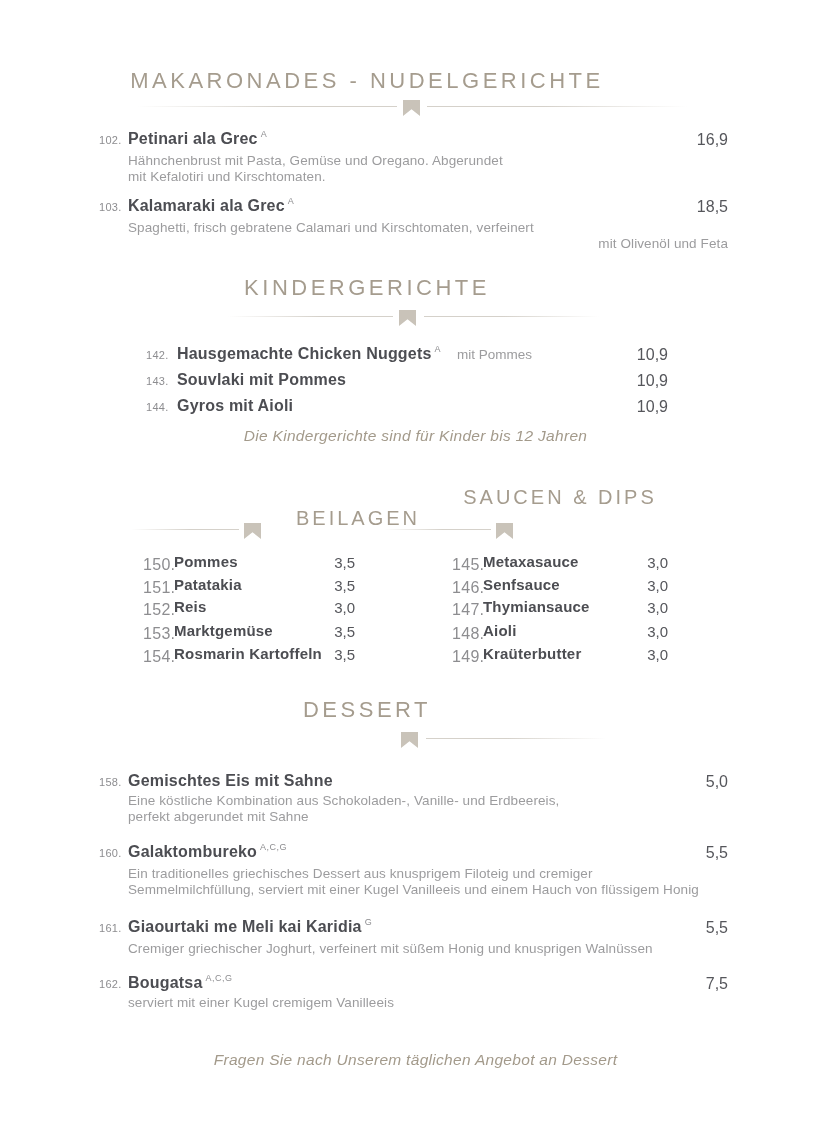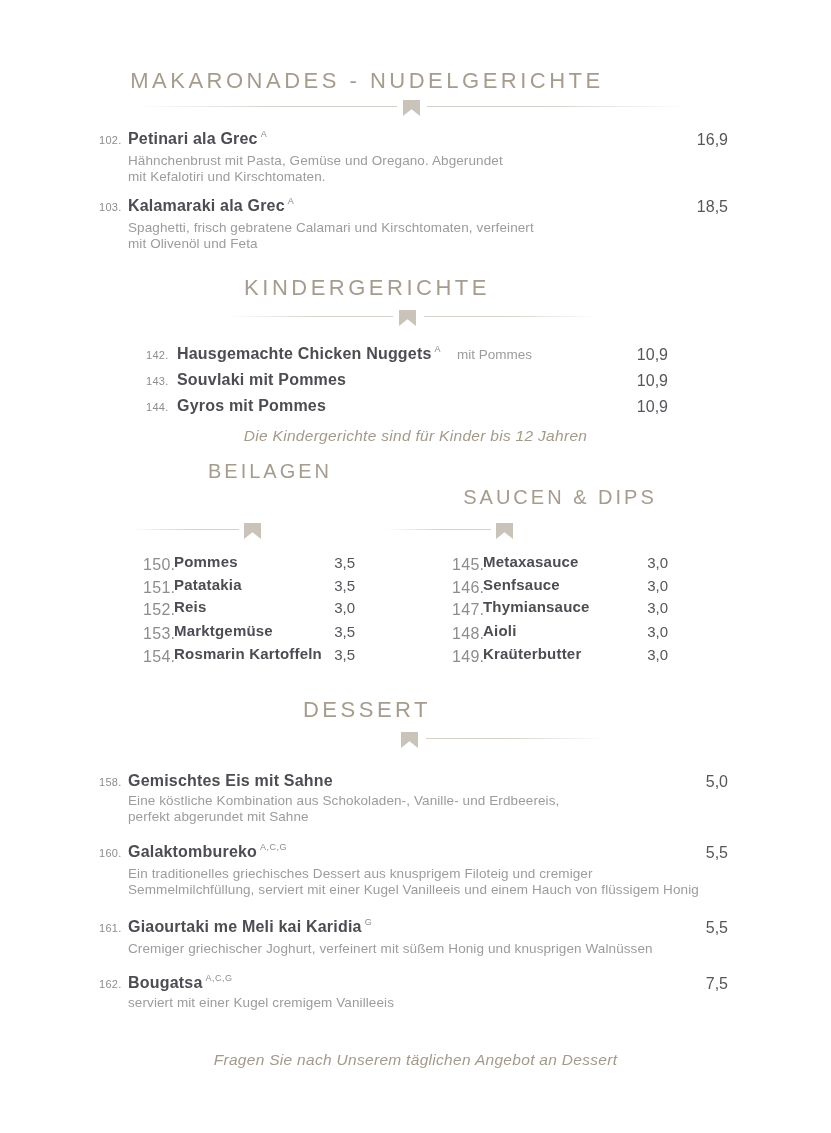--- a/index.html
+++ b/index.html
@@ -67,21 +67,21 @@
     <div class="desc" style="margin-top:0;">mit Kefalotiri und Kirschtomaten.</div>
   </div>
 
   <div class="item" style="top:196px; left:99px; right:103px;">
     <span class="num">103.</span>
     <div class="head">
       <span class="iname">Kalamaraki ala Grec</span><span class="sup">A</span>
       <span class="price">18,5</span>
     </div>
     <div class="desc">Spaghetti, frisch gebratene Calamari und Kirschtomaten, verfeinert</div>
-    <div class="desc" style="margin-top:0;">mit Olivenöl und Feta</div>
+    <div class="desc" style="margin-top:0;text-align:right;">mit Olivenöl und Feta</div>
   </div>
 
   <div class="sec-title" style="top:275px;">KINDERGERICHTE</div>
   <div class="hline fade-in-right" style="top:316px; left:228px; width:165px;"></div>
   <div class="hline fade-out-right" style="top:316px; left:424px; width:175px;"></div>
   <div class="ribbon" style="top:310px; left:399px;"></div>
 
   <div class="item" style="top:344px; left:146px; right:163px;">
     <span class="num">142.</span>
     <div class="head" style="margin-left:31px;">
@@ -92,28 +92,28 @@
   <div class="item" style="top:370px; left:146px; right:163px;">
     <span class="num">143.</span>
     <div class="head" style="margin-left:31px;">
       <span class="iname">Souvlaki mit Pommes</span>
       <span class="price">10,9</span>
     </div>
   </div>
   <div class="item" style="top:396px; left:146px; right:163px;">
     <span class="num">144.</span>
     <div class="head" style="margin-left:31px;">
-      <span class="iname">Gyros mit Pommes</span>
+      <span class="iname">Gyros mit Aioli</span>
       <span class="price">10,9</span>
     </div>
   </div>
 
   <div class="note" style="top:427px;">Die Kindergerichte sind für Kinder bis 12 Jahren</div>
 
-  <div class="col-title" style="top:460px; left:120px; width:300px;">BEILAGEN</div>
+  <div class="col-title" style="top:507px; left:120px; width:300px;text-align:right;">BEILAGEN</div>
   <div class="hline fade-in-right" style="top:529px; left:131px; width:108px;"></div>
   <div class="ribbon" style="top:523px; left:244px;"></div>
 
   <div class="item side-item" style="top:552px; left:143px; right:476px;">
     <span class="num">150.</span>
     <div class="head"><span class="iname">Pommes</span>
       <span class="price">3,5</span></div>
   </div>
   <div class="item side-item" style="top:575px; left:143px; right:476px;">
     <span class="num">151.</span>

